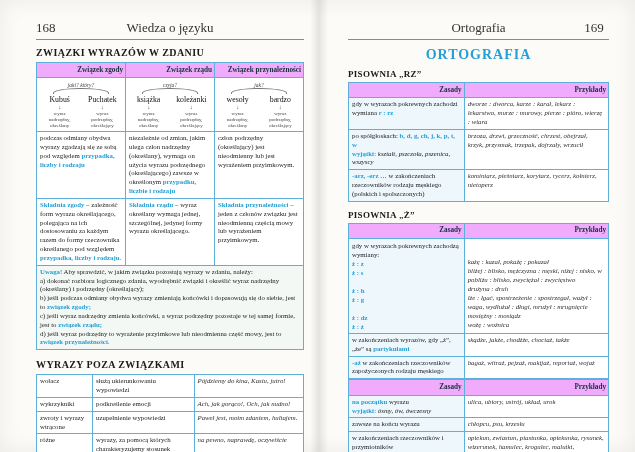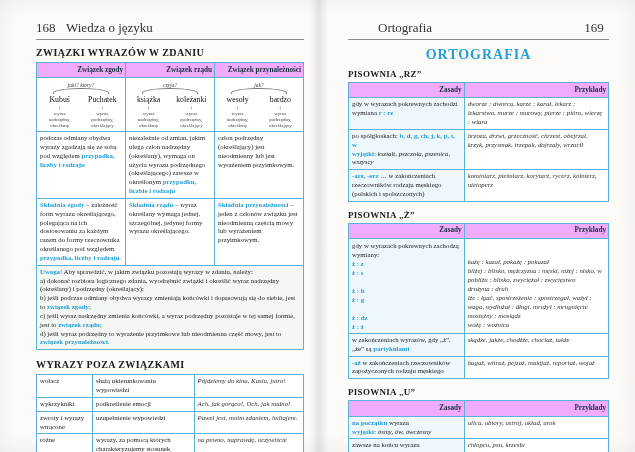--- a/index.html
+++ b/index.html
@@ -13,21 +13,21 @@
   .spread{position:relative;width:635px;height:452px;background:#fcfbf8;display:flex;box-shadow:inset 0 0 22px rgba(0,0,0,.07)}
   .gutter{position:absolute;left:310px;top:0;width:18px;height:100%;
     background:linear-gradient(to right,rgba(0,0,0,0),rgba(70,70,70,.13) 50%,rgba(0,0,0,0));
     pointer-events:none;z-index:5}
   .page{box-sizing:border-box;height:452px;position:relative}
   .page-left{width:318px;padding:20px 14px 8px 36px}
   .page-right{width:317px;padding:20px 26px 8px 30px}
 
   .running{display:flex;align-items:baseline;font-size:13px;color:#333;
     border-bottom:1px solid #8a8a8a;padding-bottom:3px;margin-bottom:7px}
-  .running .mid{flex:1;text-align:left}
+  .running .mid{flex:1;text-align:center}
   .running .num{width:30px}
   .running .num.r{text-align:center}
 
   .sec-title{font-size:10px;font-weight:bold;letter-spacing:.4px;margin:4px 0 4px;color:#1a1a1a}
   .big-title{text-align:center;font-size:14px;font-weight:bold;letter-spacing:1px;margin:4px 0 6px}
   .pis-title{font-size:9px;font-weight:bold;letter-spacing:.3px;margin:8px 0 3px;color:#1a1a1a}
 
   table{width:100%;border-collapse:collapse;table-layout:fixed;font-size:6.8px;line-height:1.3}
   th,td{border:1px solid #5cb0da;vertical-align:top;padding:2px 3px}
   th{background:#f0abfc;font-size:7.2px;font-weight:bold;text-align:right;padding:2.5px 2px;color:#14303c}
@@ -263,21 +263,20 @@
         <td class="zcell pre"><span>w zakończeniach wyrazów, gdy „ż”, „że” są </span><span class="hl">partykułami</span></td>
         <td class="ex">skądże, jakże, chodźże, chociaż, także</td>
       </tr>
       <tr>
         <td class="zcell pre"><span class="hl">-aż</span><span> w zakończeniach rzeczowników zapożyczonych rodzaju męskiego</span></td>
         <td class="ex">bagaż, witraż, pejzaż, makijaż, reportaż, wojaż</td>
       </tr>
     </tbody>
       </table>
 
-    <div class="pis-title">PISOWNIA „U”</div>
     <table>
       <colgroup>
           <col class="c-z">
           <col class="c-p">
         </colgroup>
       <tbody>
           <tr>
         <th>Zasady</th>
         <th>Przykłady</th>
       </tr>

